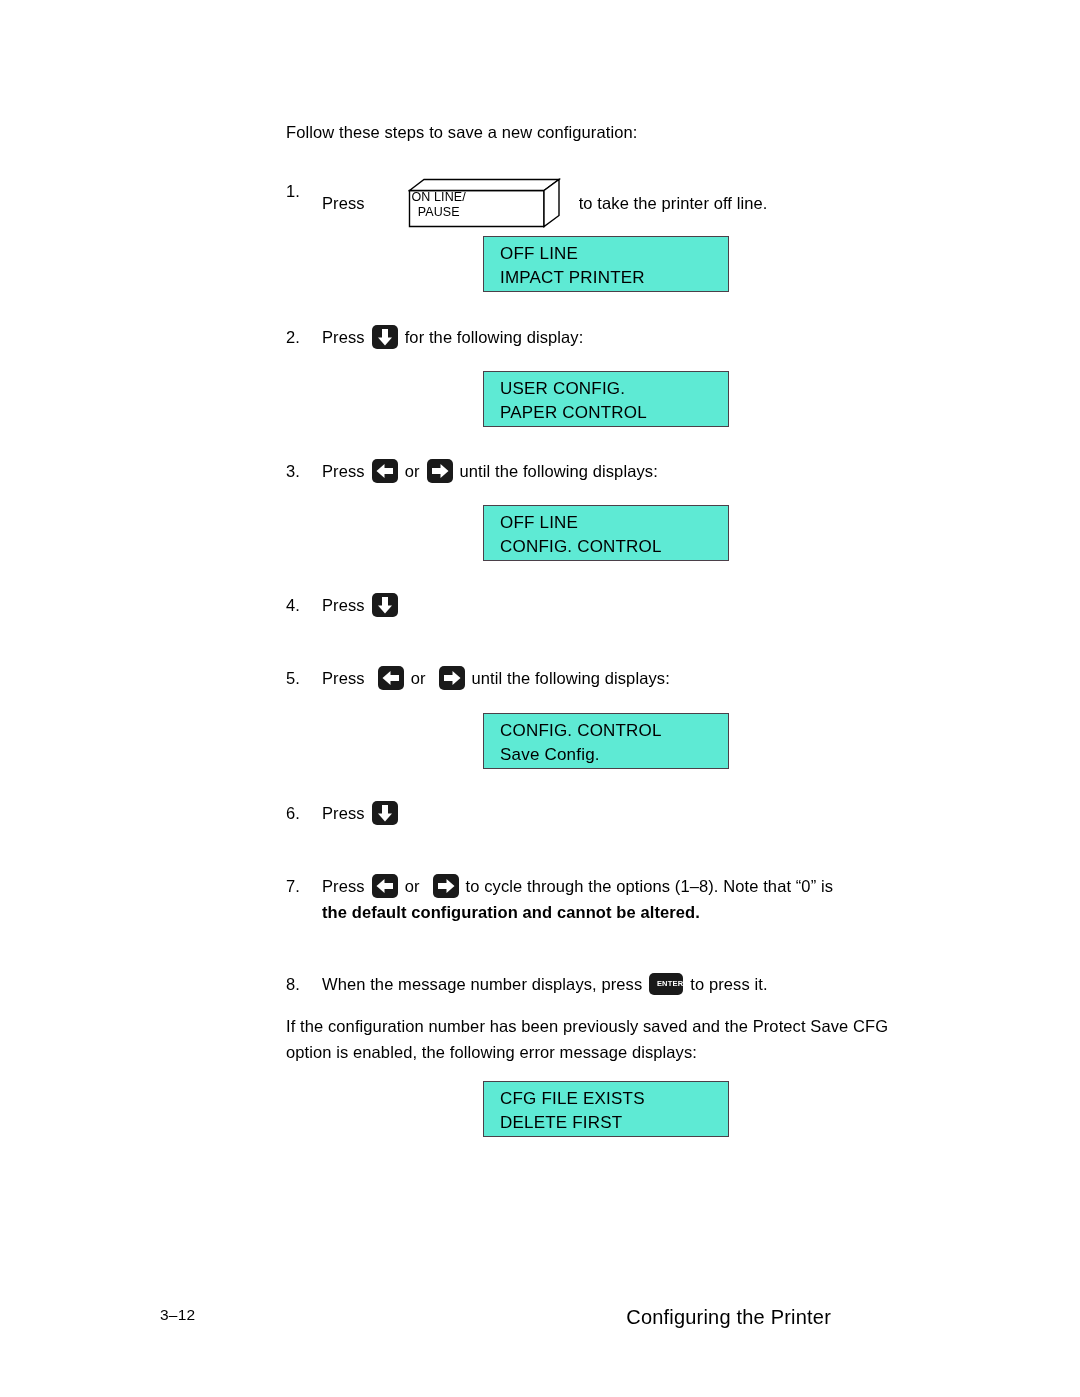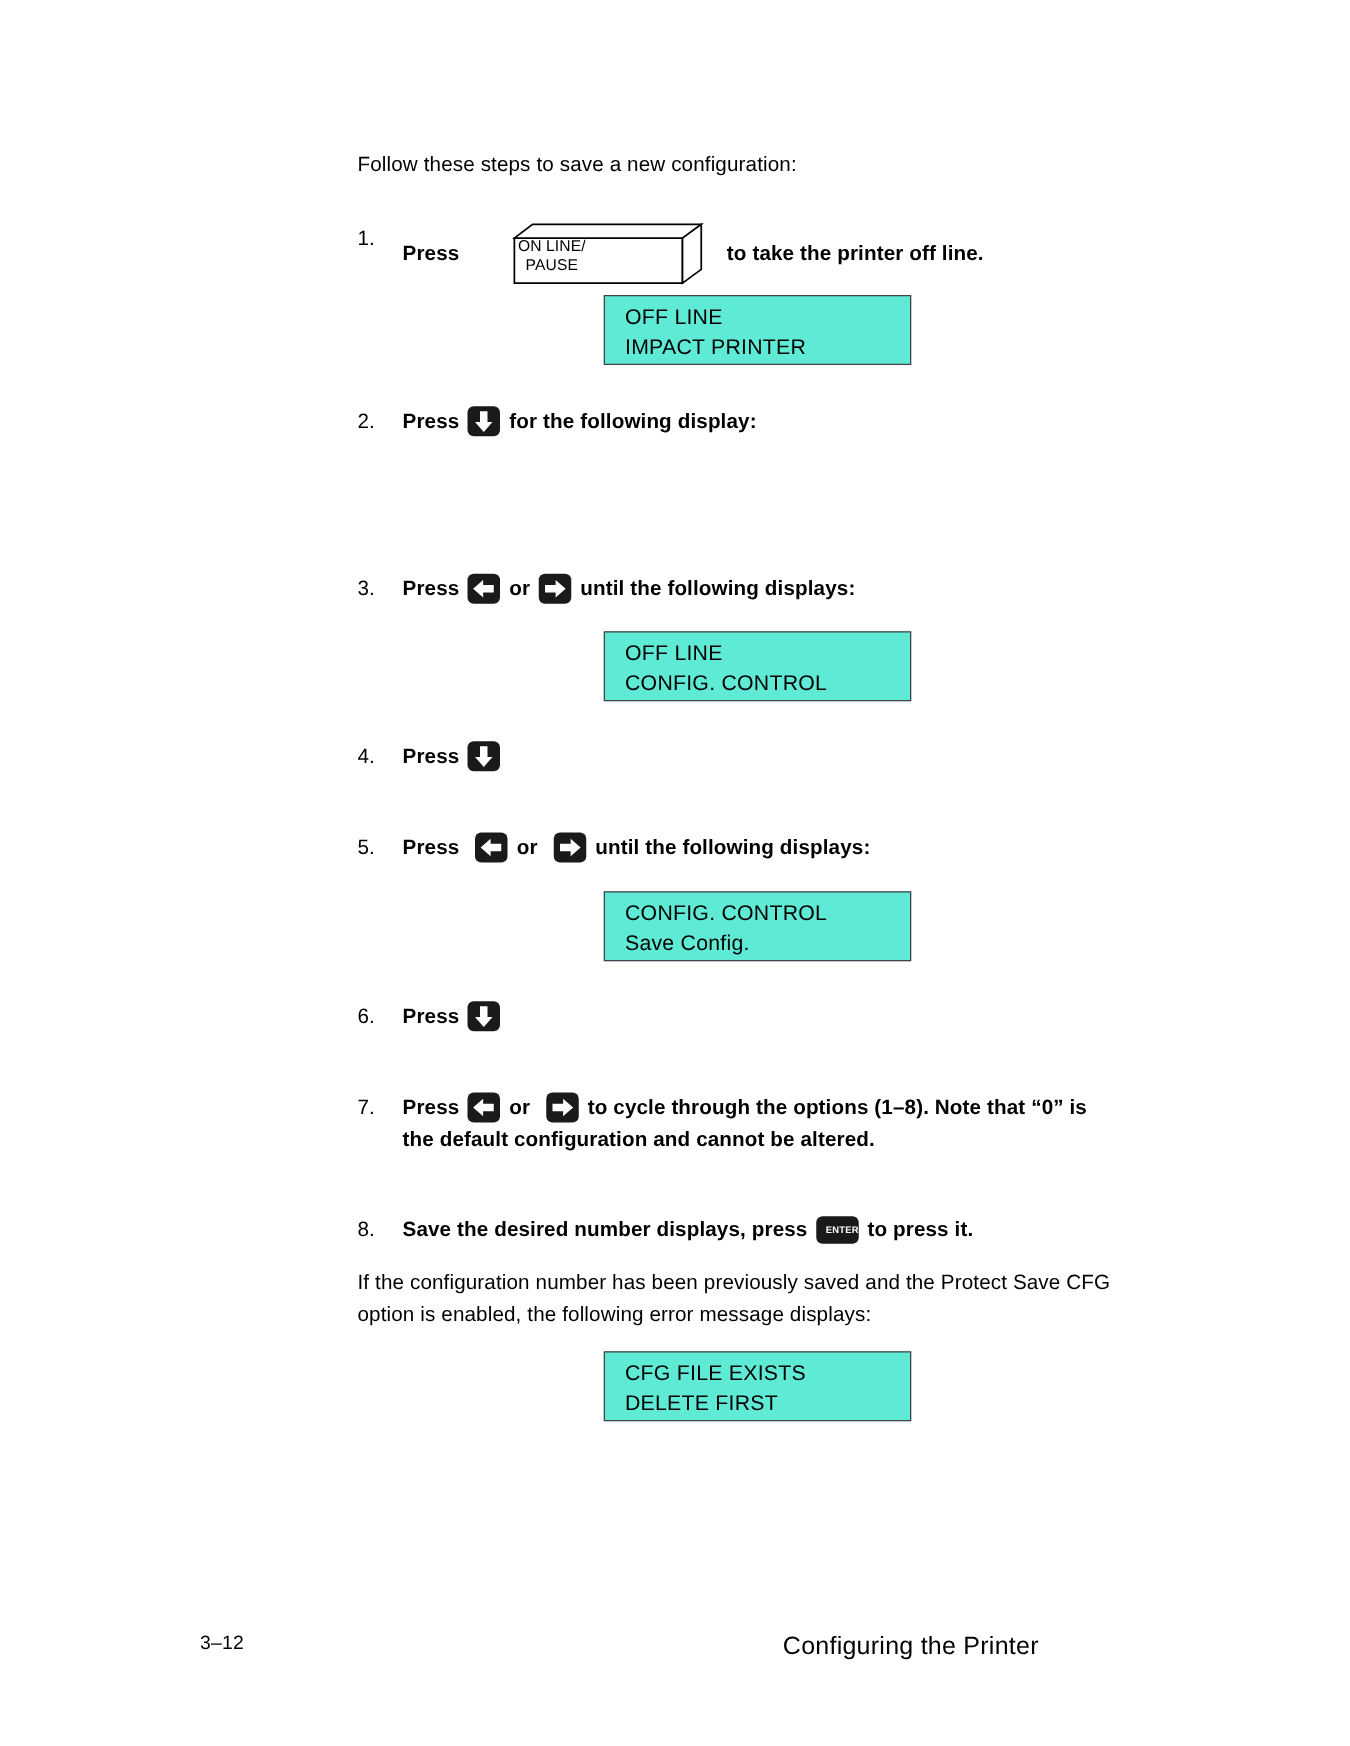--- a/index.html
+++ b/index.html
@@ -56,21 +56,21 @@
     display: flex;
     align-items: center;
     white-space: nowrap;
     min-height: 26px;
   }
   .step-line-2 {
     white-space: nowrap;
     padding-top: 2px;
     font-weight: bold;
   }
-  .txt { display: inline-block; font-weight: bold; }
+  .txt { display: inline-block; }
   .gap-l { margin-left: 7px; }
   .gap-r { margin-right: 7px; }
 
   .para {
     position: absolute;
     left: 286px;
     font-size: 16.5px;
     line-height: 26px;
     letter-spacing: 0.1px;
     white-space: nowrap;
@@ -217,20 +217,24 @@
         <span class="akey">
           <svg width="26" height="24" viewBox="0 0 26 24" xmlns="http://www.w3.org/2000/svg">
             <polygon points="10,4 16,4 16,12.5 20,12.5 13,20.5 6,12.5 10,12.5" fill="#ffffff"></polygon>
           </svg>
         </span>
         <span class="txt gap-l">for the following display:</span>
       </span>
     </span>
   </div>
 
+  <div class="lcd" style="top:371px;">
+    <div class="lcd-line">USER CONFIG.</div>
+    <div class="lcd-line">PAPER CONTROL</div>
+  </div>
 
   <div class="step" style="top:458px;">
     <span class="step-num">3.</span>
     <span class="step-body">
       <span class="step-line">
         <span class="txt gap-r">Press</span>
         <span class="akey">
           <svg width="26" height="24" viewBox="0 0 26 24" xmlns="http://www.w3.org/2000/svg">
             <polygon points="21,9 12.5,9 12.5,5 4.5,12 12.5,19 12.5,15 21,15" fill="#ffffff"></polygon>
           </svg>
@@ -324,21 +328,21 @@
         <span class="txt gap-l">to cycle through the options (1–8). Note that “0” is</span>
       </span>
       <span class="step-line-2">the default configuration and cannot be altered.</span>
     </span>
   </div>
 
   <div class="step" style="top:971px;">
     <span class="step-num">8.</span>
     <span class="step-body">
       <span class="step-line">
-        <span class="txt gap-r">Save the desired number displays, press</span>
+        <span class="txt gap-r">When the message number displays, press</span>
         <span class="enterkey">
           <span class="etext">ENTER</span>
         </span>
         <span class="txt gap-l">to press it.</span>
       </span>
     </span>
   </div>
 
   <div class="para" style="top:1013px;">
     <div>If the configuration number has been previously saved and the Protect Save CFG</div>

